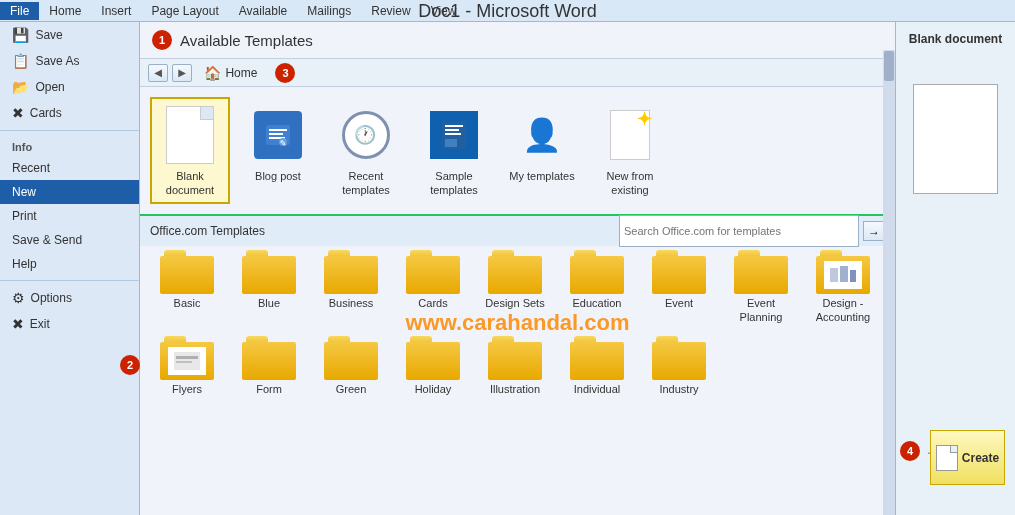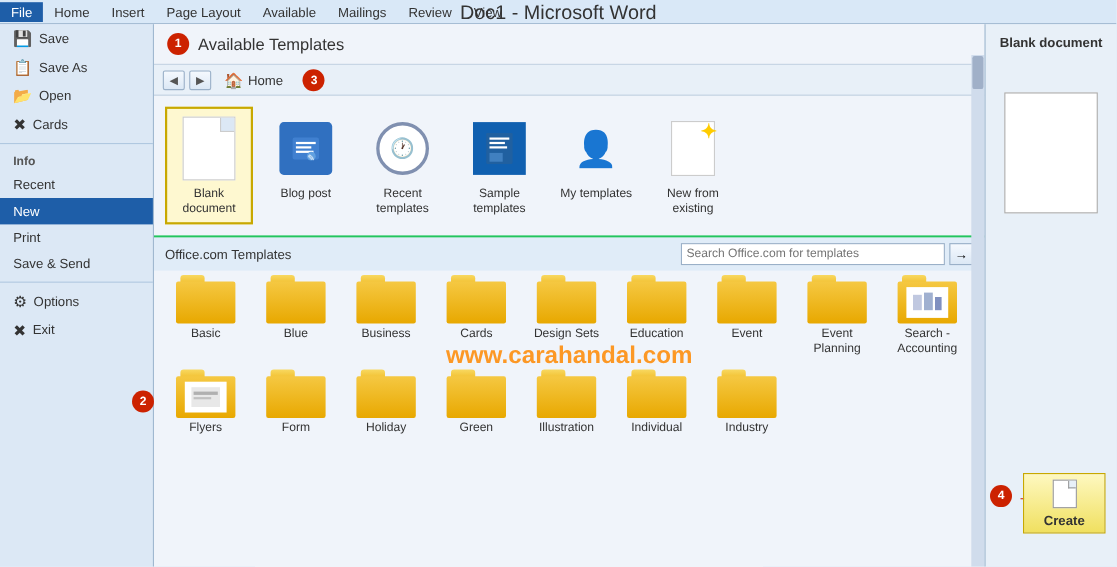--- a/index.html
+++ b/index.html
@@ -53,21 +53,21 @@
     .sample-icon { width: 48px; height: 48px; background: #1060b0; display: flex; align-items: center; justify-content: center; color: white; font-size: 18px; }
 
     
     .person-icon { width: 48px; height: 48px; display: flex; align-items: center; justify-content: center; font-size: 32px; color: #8090a0; }
 
     
     .officecom-section { border-top: 2px solid #22c55e; }
     .officecom-header { height: 30px; background: #e0ecf8; display: flex; align-items: center; padding: 0 10px; justify-content: space-between; }
     .officecom-title { font-size: 12px; color: #333; }
     .search-box { display: flex; align-items: center; gap: 4px; }
-    .search-input { width: 240px; height: 20px; border: 1px solid #9ab0c8; padding: 0 4px; font-size: 11px; background: white; }
+    .search-input { width: 240px; height: 32px; border: 1px solid #9ab0c8; padding: 0 4px; font-size: 11px; background: white; }
     .search-btn { width: 22px; height: 20px; background: linear-gradient(to bottom, #f5f9fe, #dce8f5); border: 1px solid #9ab0c8; cursor: pointer; display: flex; align-items: center; justify-content: center; font-size: 12px; }
 
     
     .folders-grid { padding: 0 8px; display: flex; flex-wrap: wrap; gap: 4px; overflow-y: auto; max-height: 300px; }
     .folder-item { display: flex; flex-direction: column; align-items: center; width: 78px; cursor: pointer; padding: 4px; }
     .folder-icon { width: 54px; height: 44px; position: relative; }
     .folder-body { width: 54px; height: 38px; background: linear-gradient(to bottom, #f5c842, #e8a800); border-radius: 2px; position: absolute; bottom: 0; }
     .folder-tab { width: 22px; height: 10px; background: linear-gradient(to bottom, #f8d860, #f0b820); border-radius: 3px 3px 0 0; position: absolute; top: 0; left: 4px; }
     .folder-label { font-size: 11px; color: #333; text-align: center; margin-top: 2px; line-height: 1.3; }
 
@@ -79,21 +79,21 @@
     
     .watermark { position: absolute; top: 50%; left: 50%; transform: translate(-50%, -50%); font-size: 22px; color: #ff8800; font-weight: bold; opacity: 0.85; white-space: nowrap; z-index: 10; pointer-events: none; }
 
     
     .right-panel { position: absolute; top: 22px; right: 0; width: 120px; height: 493px; background: #e8f0f8; border-left: 1px solid #a0b8d0; display: flex; flex-direction: column; align-items: center; padding-top: 10px; }
     .blank-doc-preview { width: 85px; height: 110px; background: white; border: 1px solid #aaa; position: relative; margin-top: 30px; }
     .right-panel-title { font-size: 12px; color: #333; font-weight: bold; margin-bottom: 8px; }
 
     
     .create-btn-container { position: absolute; bottom: 30px; right: 10px; display: flex; flex-direction: column; align-items: center; gap: 4px; }
-    .create-btn { width: 75px; height: 55px; background: linear-gradient(to bottom, #fef8c0, #f0e060); border: 1px solid #c8a800; cursor: pointer; display: flex; flex-direction: column; align-items: center; justify-content: center; gap: 4px; position: relative; }
+    .create-btn { width: 75px; height: 55px; background: linear-gradient(to bottom, #fef8c0, #f0e060); border: 1px solid #c8a800; cursor: pointer; display: flex; flex-direction: row; align-items: center; justify-content: center; gap: 4px; position: relative; }
     .create-label { font-size: 12px; color: #333; font-weight: bold; }
     .doc-icon-small { width: 22px; height: 26px; background: white; border: 1px solid #999; position: relative; }
     .doc-icon-small::after { content: ''; position: absolute; top: 0; right: 0; width: 6px; height: 6px; background: #e8f0f8; border-left: 1px solid #999; border-bottom: 1px solid #999; }
 
     
     .scroll-track { position: absolute; right: 0; top: 28px; width: 12px; height: 100%; background: #d0dcec; }
     .scroll-thumb { width: 10px; height: 30px; background: #a0b0c8; margin: 1px; border-radius: 2px; }
 
     .folders-area { position: relative; }
   </style>
@@ -136,20 +136,23 @@
   </div>
   <div class="sidebar-item active">
     <span>New</span>
   </div>
   <div class="sidebar-item">
     <span>Print</span>
   </div>
   <div class="sidebar-item">
     <span>Save &amp; Send</span>
   </div>
+  <div class="sidebar-item">
+    <span>Help</span>
+  </div>
   <div class="sidebar-divider"></div>
   <div class="sidebar-item">
     <span class="sidebar-icon">⚙</span>
     <span>Options</span>
   </div>
   <div class="sidebar-item">
     <span class="sidebar-icon">✖</span>
     <span>Exit</span>
   </div>
 
@@ -320,21 +323,21 @@
               <div class="folder-img">
                 <svg width="30" height="22" viewBox="0 0 30 22">
                     <rect x="0" y="0" width="30" height="22" fill="white"></rect>
                     <rect x="2" y="4" width="8" height="14" fill="#c0c8e0"></rect>
                     <rect x="12" y="2" width="8" height="16" fill="#a0b0d0"></rect>
                     <rect x="22" y="6" width="6" height="12" fill="#8090c0"></rect>
                   </svg>
               </div>
             </div>
           </div>
-          <span class="folder-label">Search - Accounting</span>
+          <span class="folder-label">Design - Accounting</span>
         </div>
         <div class="folder-item">
           <div class="folder-with-img">
             <div class="folder-tab"></div>
             <div class="folder-body">
               <div class="folder-img">
                 <svg width="30" height="22" viewBox="0 0 30 22">
                     <rect x="0" y="0" width="30" height="22" fill="white"></rect>
                     <rect x="2" y="2" width="26" height="18" fill="#e8e8e8"></rect>
                     <rect x="4" y="6" width="22" height="3" fill="#b0b0b0"></rect>
@@ -350,28 +353,28 @@
             <div class="folder-tab"></div>
             <div class="folder-body"></div>
           </div>
           <span class="folder-label">Form</span>
         </div>
         <div class="folder-item">
           <div class="folder-icon">
             <div class="folder-tab"></div>
             <div class="folder-body"></div>
           </div>
+          <span class="folder-label">Green</span>
+        </div>
+        <div class="folder-item">
+          <div class="folder-icon">
+            <div class="folder-tab"></div>
+            <div class="folder-body"></div>
+          </div>
           <span class="folder-label">Holiday</span>
-        </div>
-        <div class="folder-item">
-          <div class="folder-icon">
-            <div class="folder-tab"></div>
-            <div class="folder-body"></div>
-          </div>
-          <span class="folder-label">Green</span>
         </div>
         <div class="folder-item">
           <div class="folder-icon">
             <div class="folder-tab"></div>
             <div class="folder-body"></div>
           </div>
           <span class="folder-label">Illustration</span>
         </div>
         <div class="folder-item">
           <div class="folder-icon">

